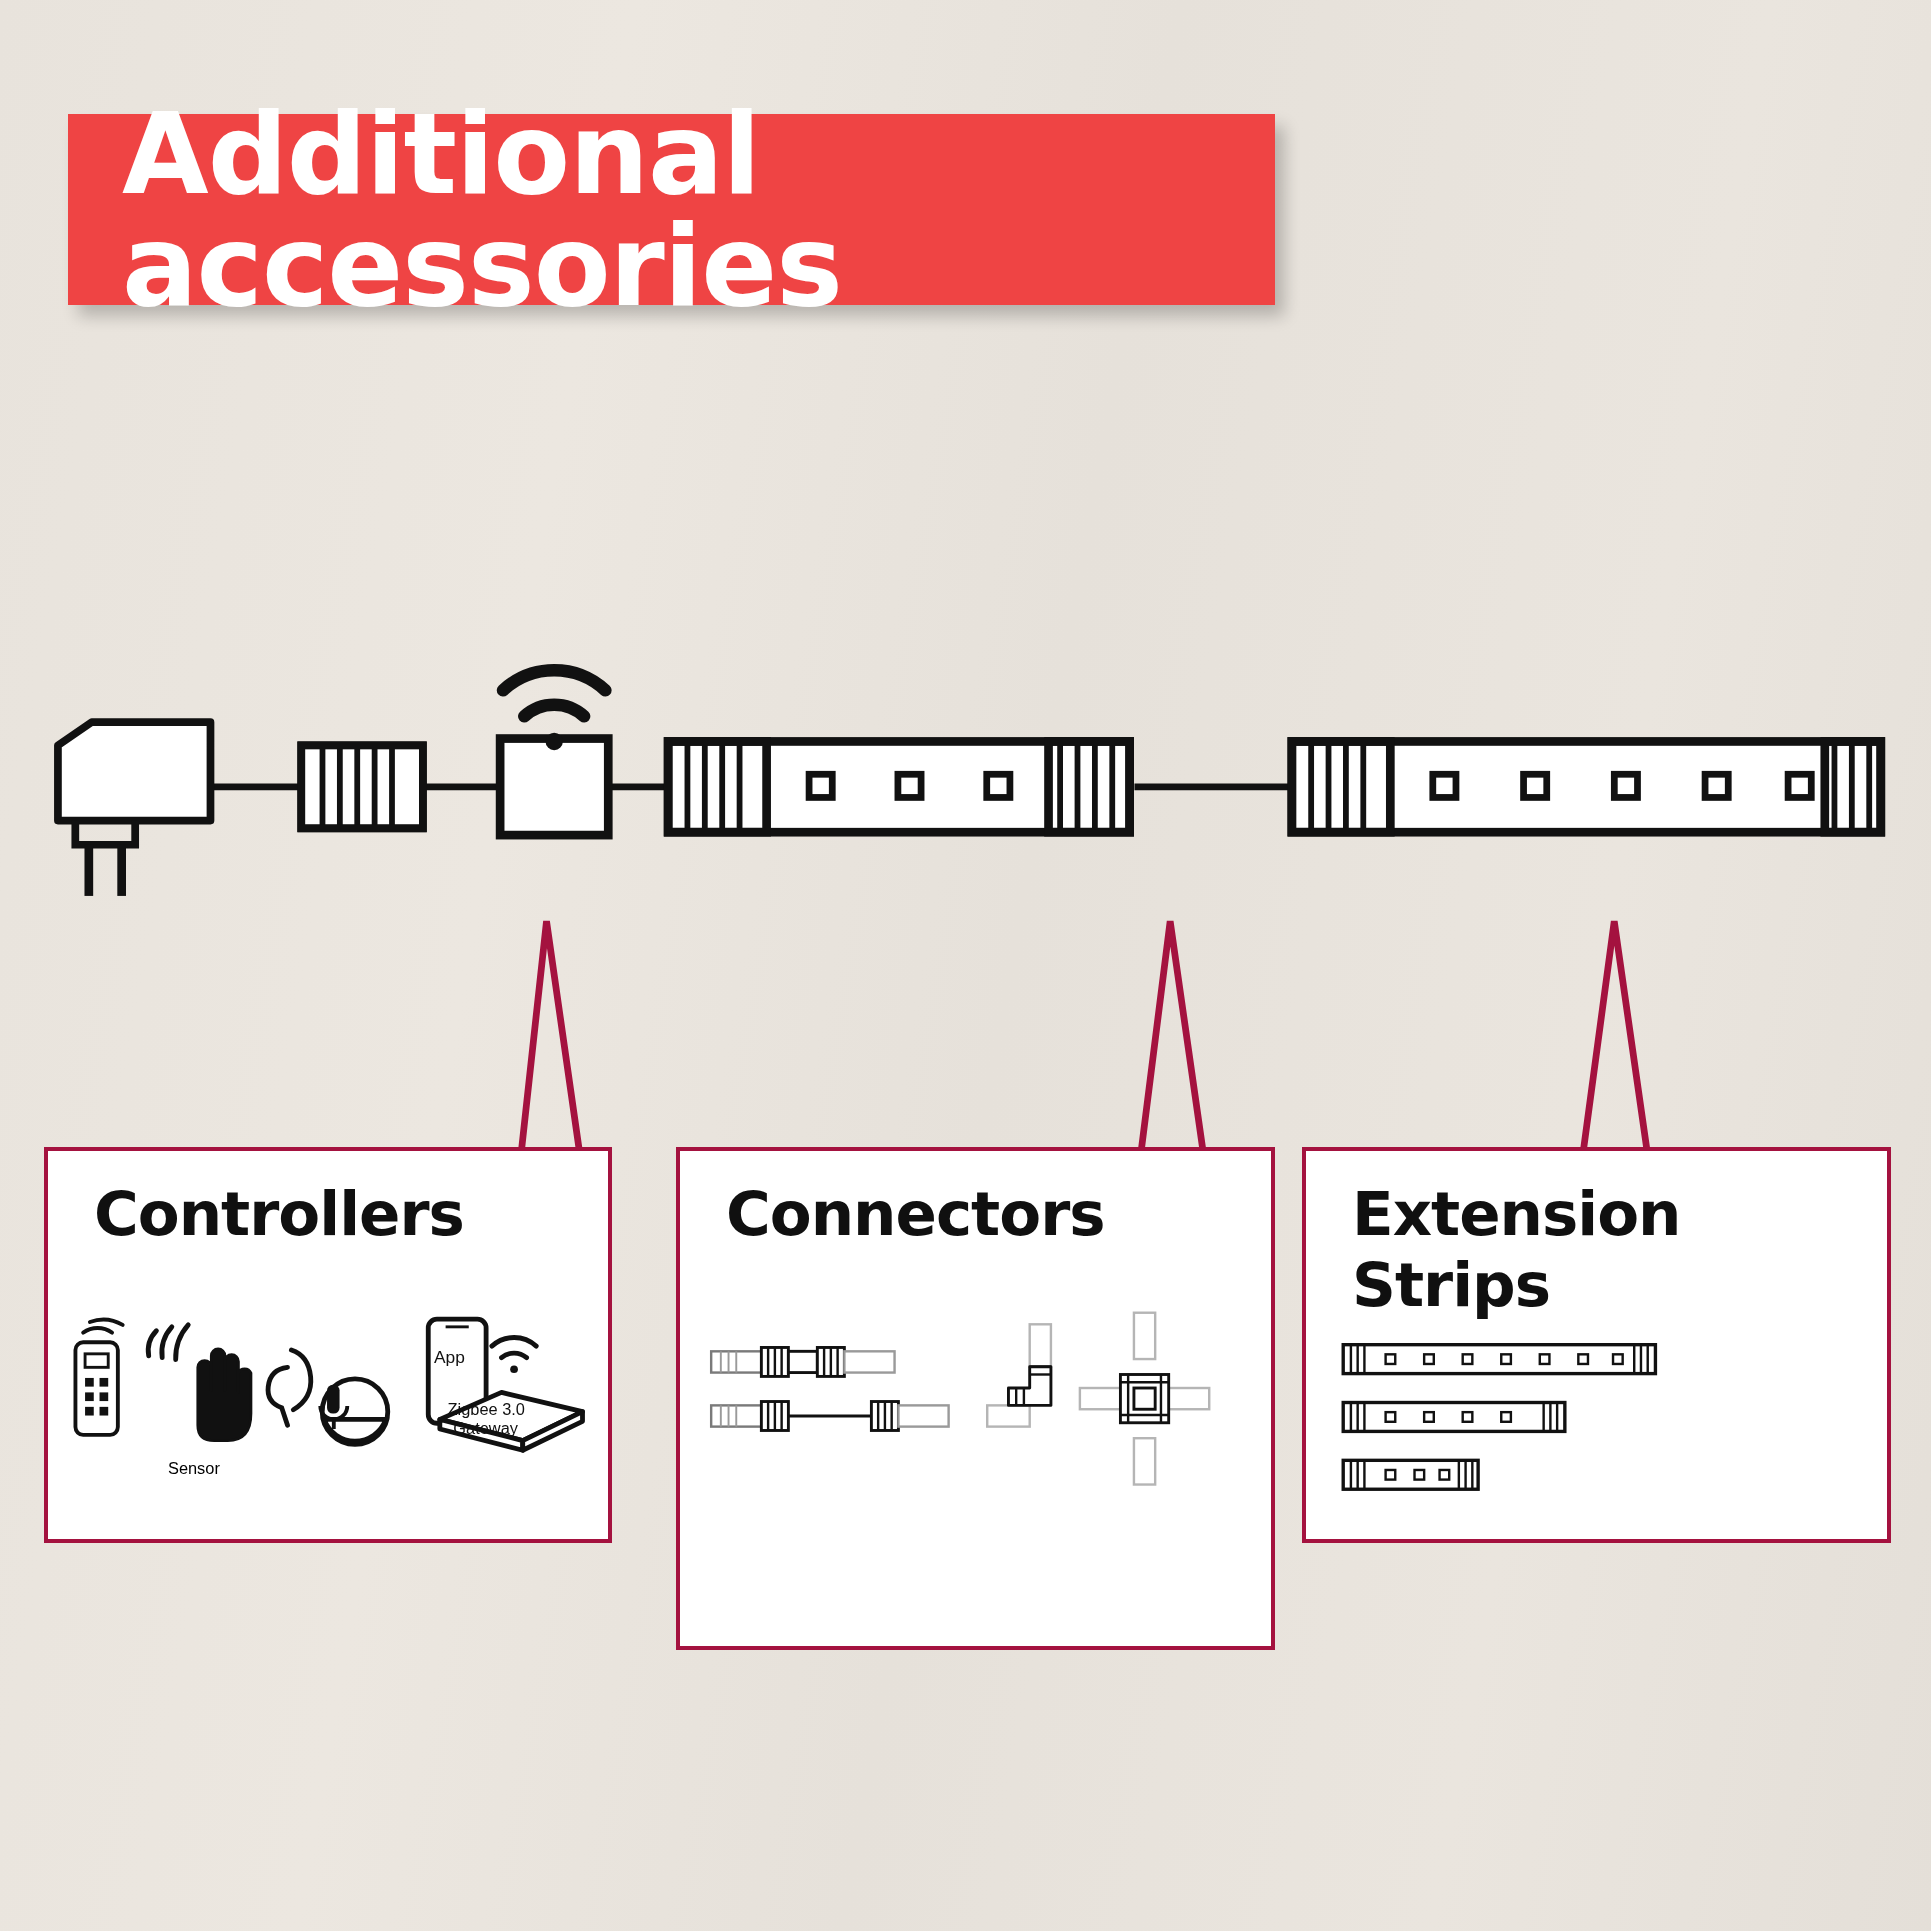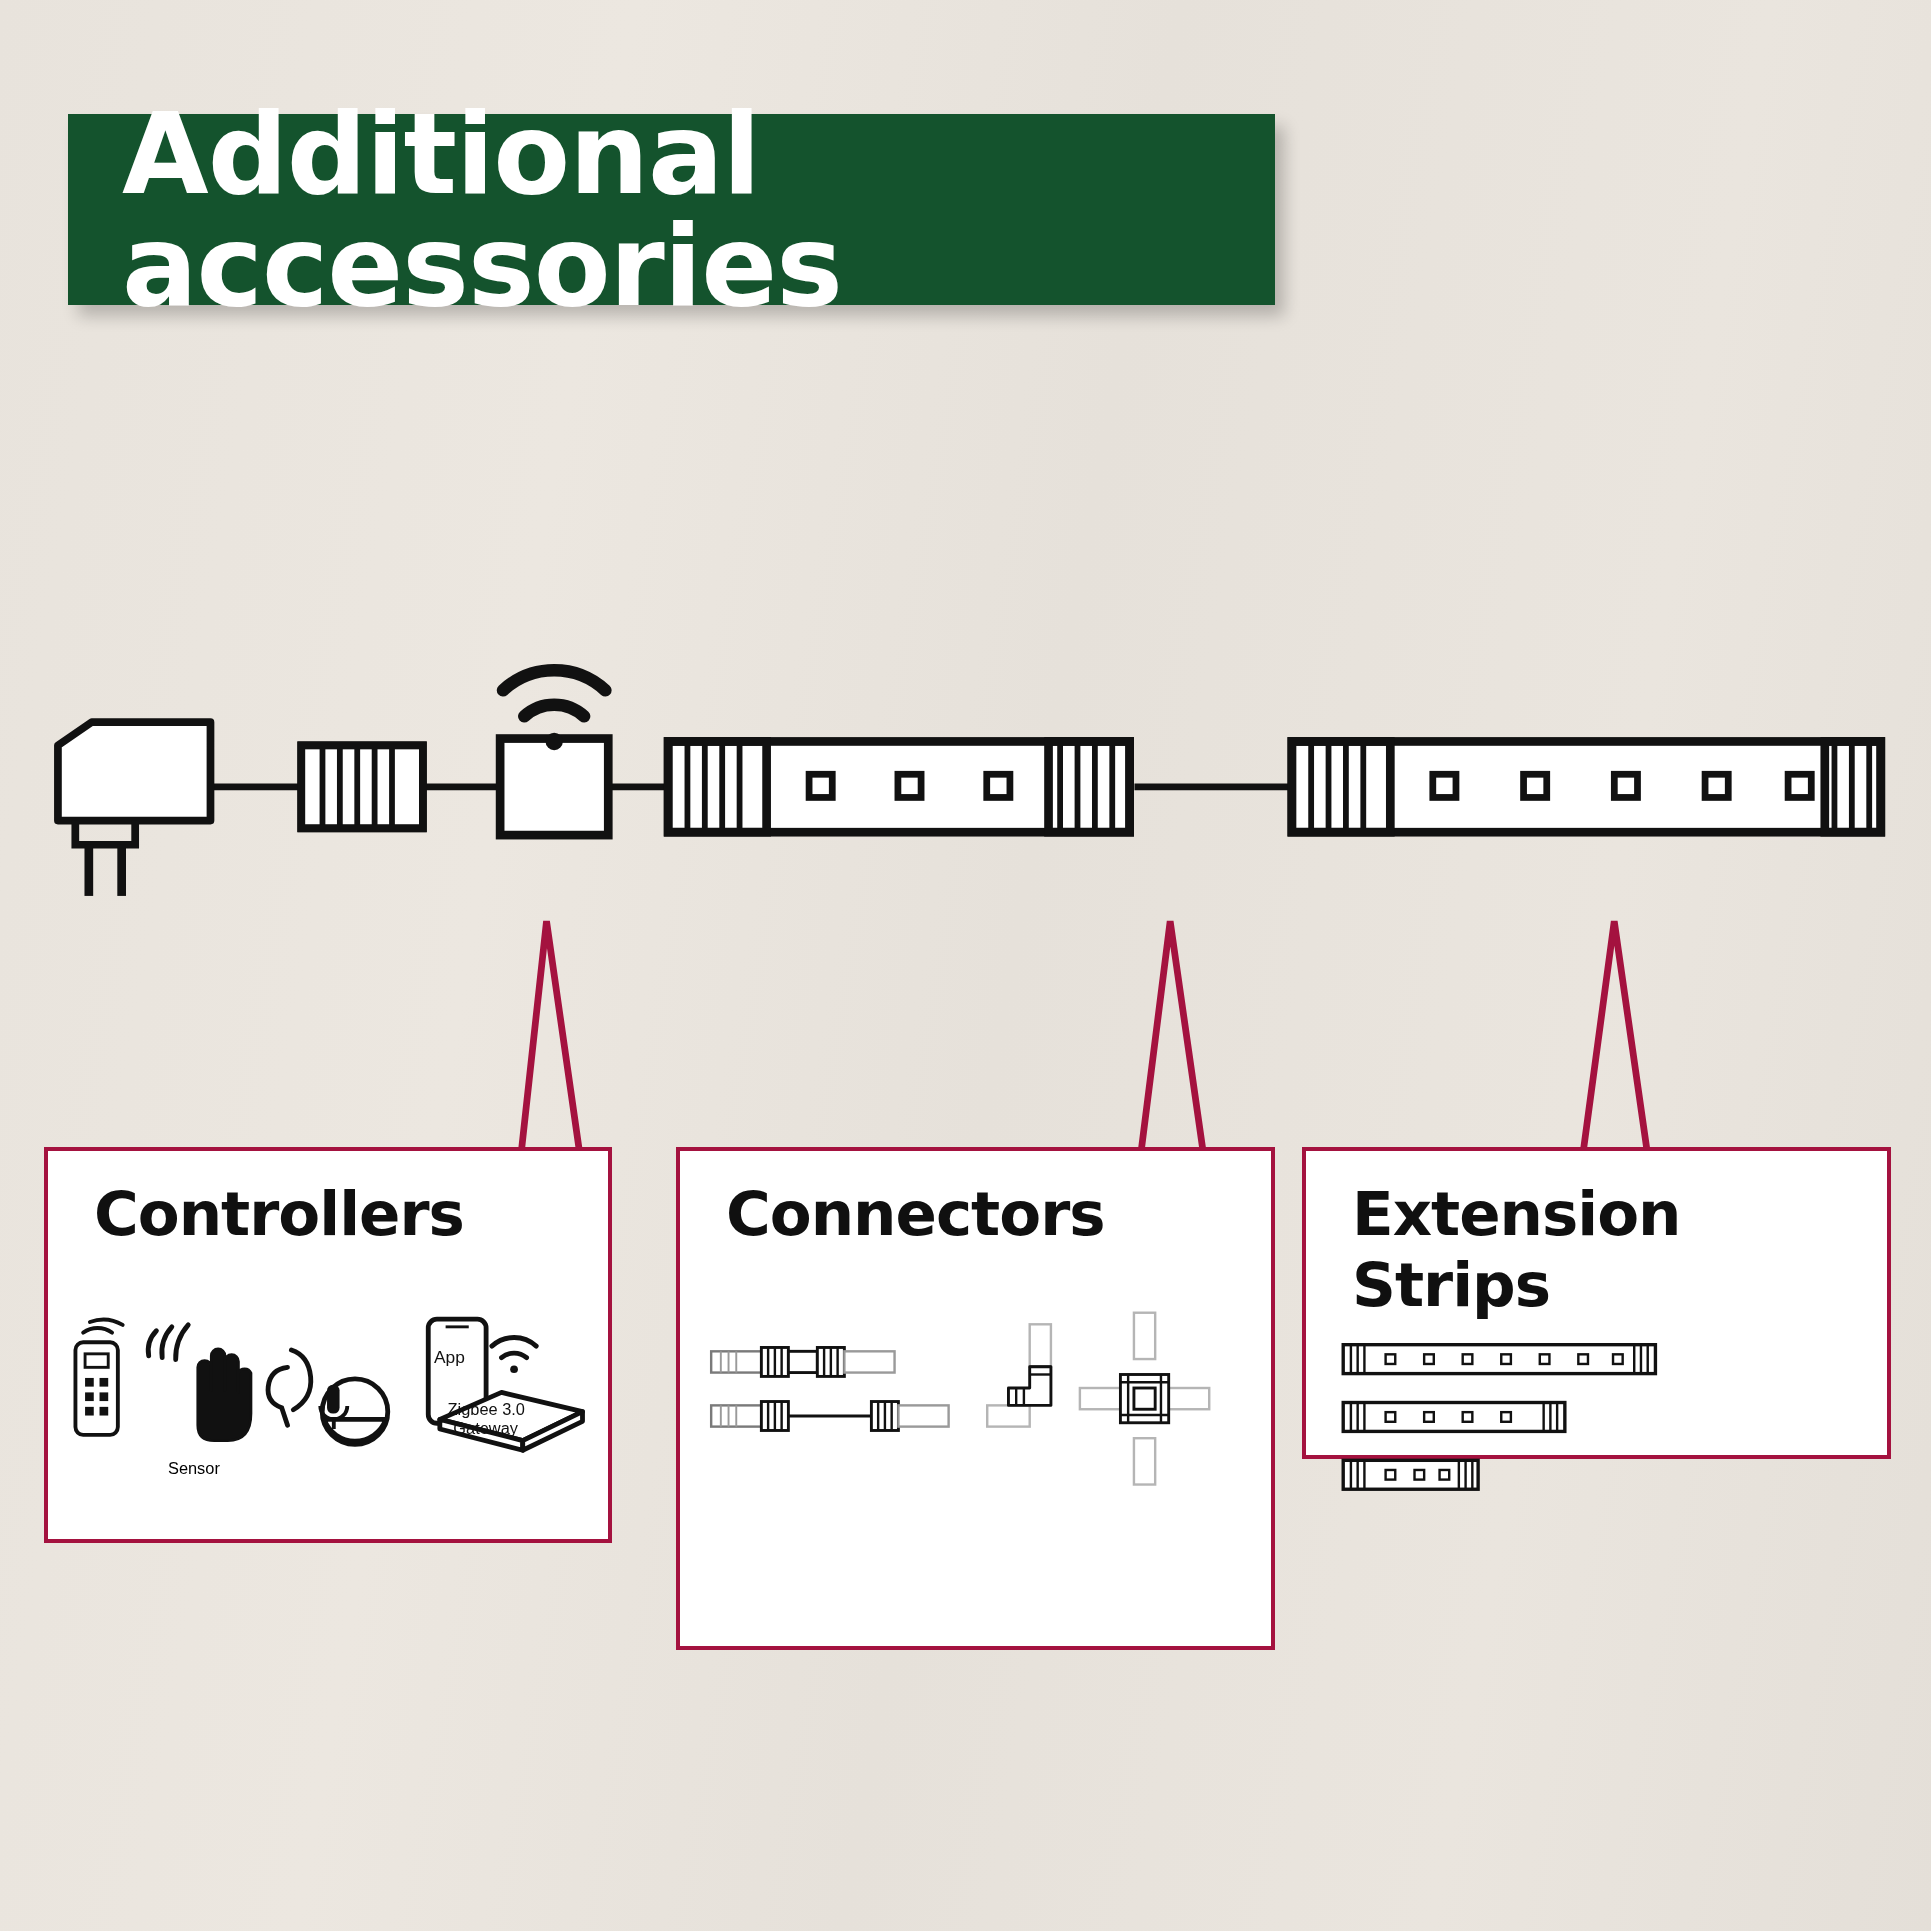--- a/index.html
+++ b/index.html
@@ -7,21 +7,21 @@
     width:1931px;height:1931px;
     background:linear-gradient(100deg,#e8e3dc 0%,#ece7e0 28%,#e6e1da 52%,#eae5de 78%,#e4dfd8 100%);
     font-family:"Liberation Sans",sans-serif;
     overflow:hidden;position:relative;
   }
   .stage{position:absolute;inset:0;}
 
   
   #title-banner{
     position:absolute;left:68px;top:114px;width:1207px;height:191px;
-    background:#14532d;
+    background:#ef4444;
     box-shadow:9.7px 11.6px 15.4px rgba(0,0,0,0.22);
     display:flex;align-items:center;
   }
   #title-text{
     color:#ffffff;
     font-size:112px;
     font-weight:bold;
     letter-spacing:-1px;
     margin-left:54px;
     line-height:1;
@@ -281,21 +281,21 @@
         <g stroke="#111" stroke-width="2.5">
           <line x1="464" y1="72" x2="464" y2="122"></line>
           <line x1="498" y1="72" x2="498" y2="122"></line>
           <line x1="456" y1="80" x2="506" y2="80"></line>
           <line x1="456" y1="114" x2="506" y2="114"></line>
         </g>
       </g>
     </svg>
   </div>
 
-  <div class="card" style="left:1302px;top:1147px;width:589px;height:312px;">
+  <div class="card" style="left:1302px;top:1147px;width:589px;height:396px;">
     <div class="card-title">Extension Strips</div>
 
     <svg style="position:absolute;left:0;top:159px;width:589px;height:212px;" viewBox="0 0 610 220">
 
       <g>
         <rect x="38" y="36" width="324" height="30" fill="#fff" stroke="#111" stroke-width="3.5"></rect>
         <g stroke="#111" stroke-width="2.5">
           <line x1="46" y1="36" x2="46" y2="66"></line>
             <line x1="53" y1="36" x2="53" y2="66"></line>
           <line x1="60" y1="36" x2="60" y2="66"></line>

